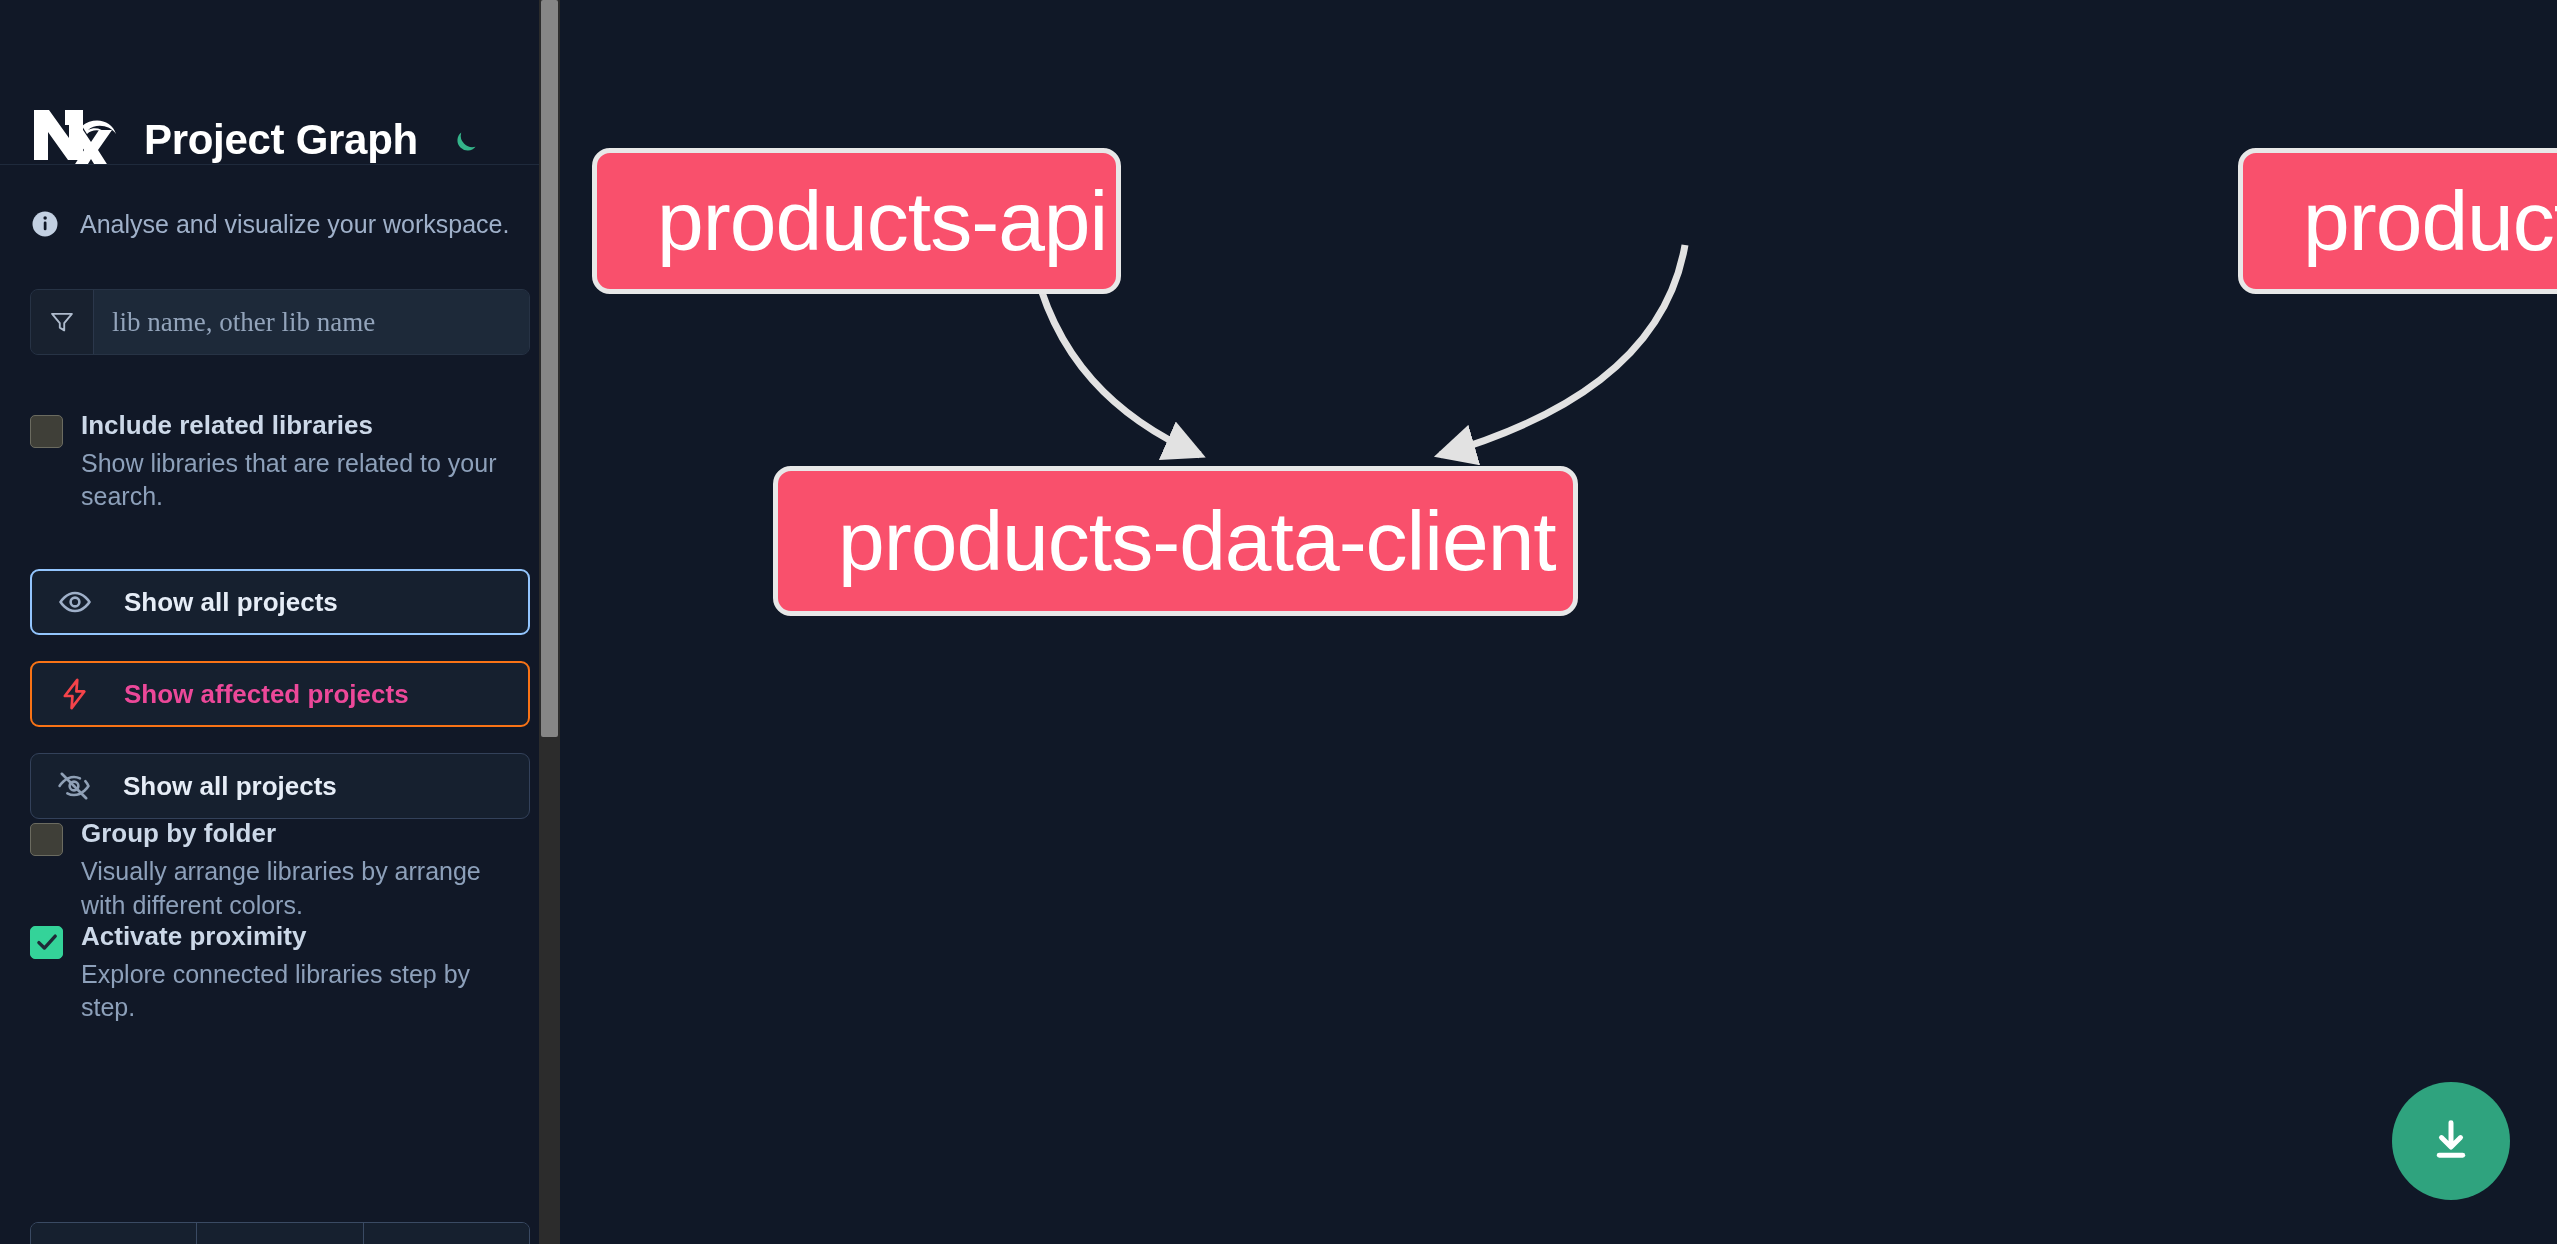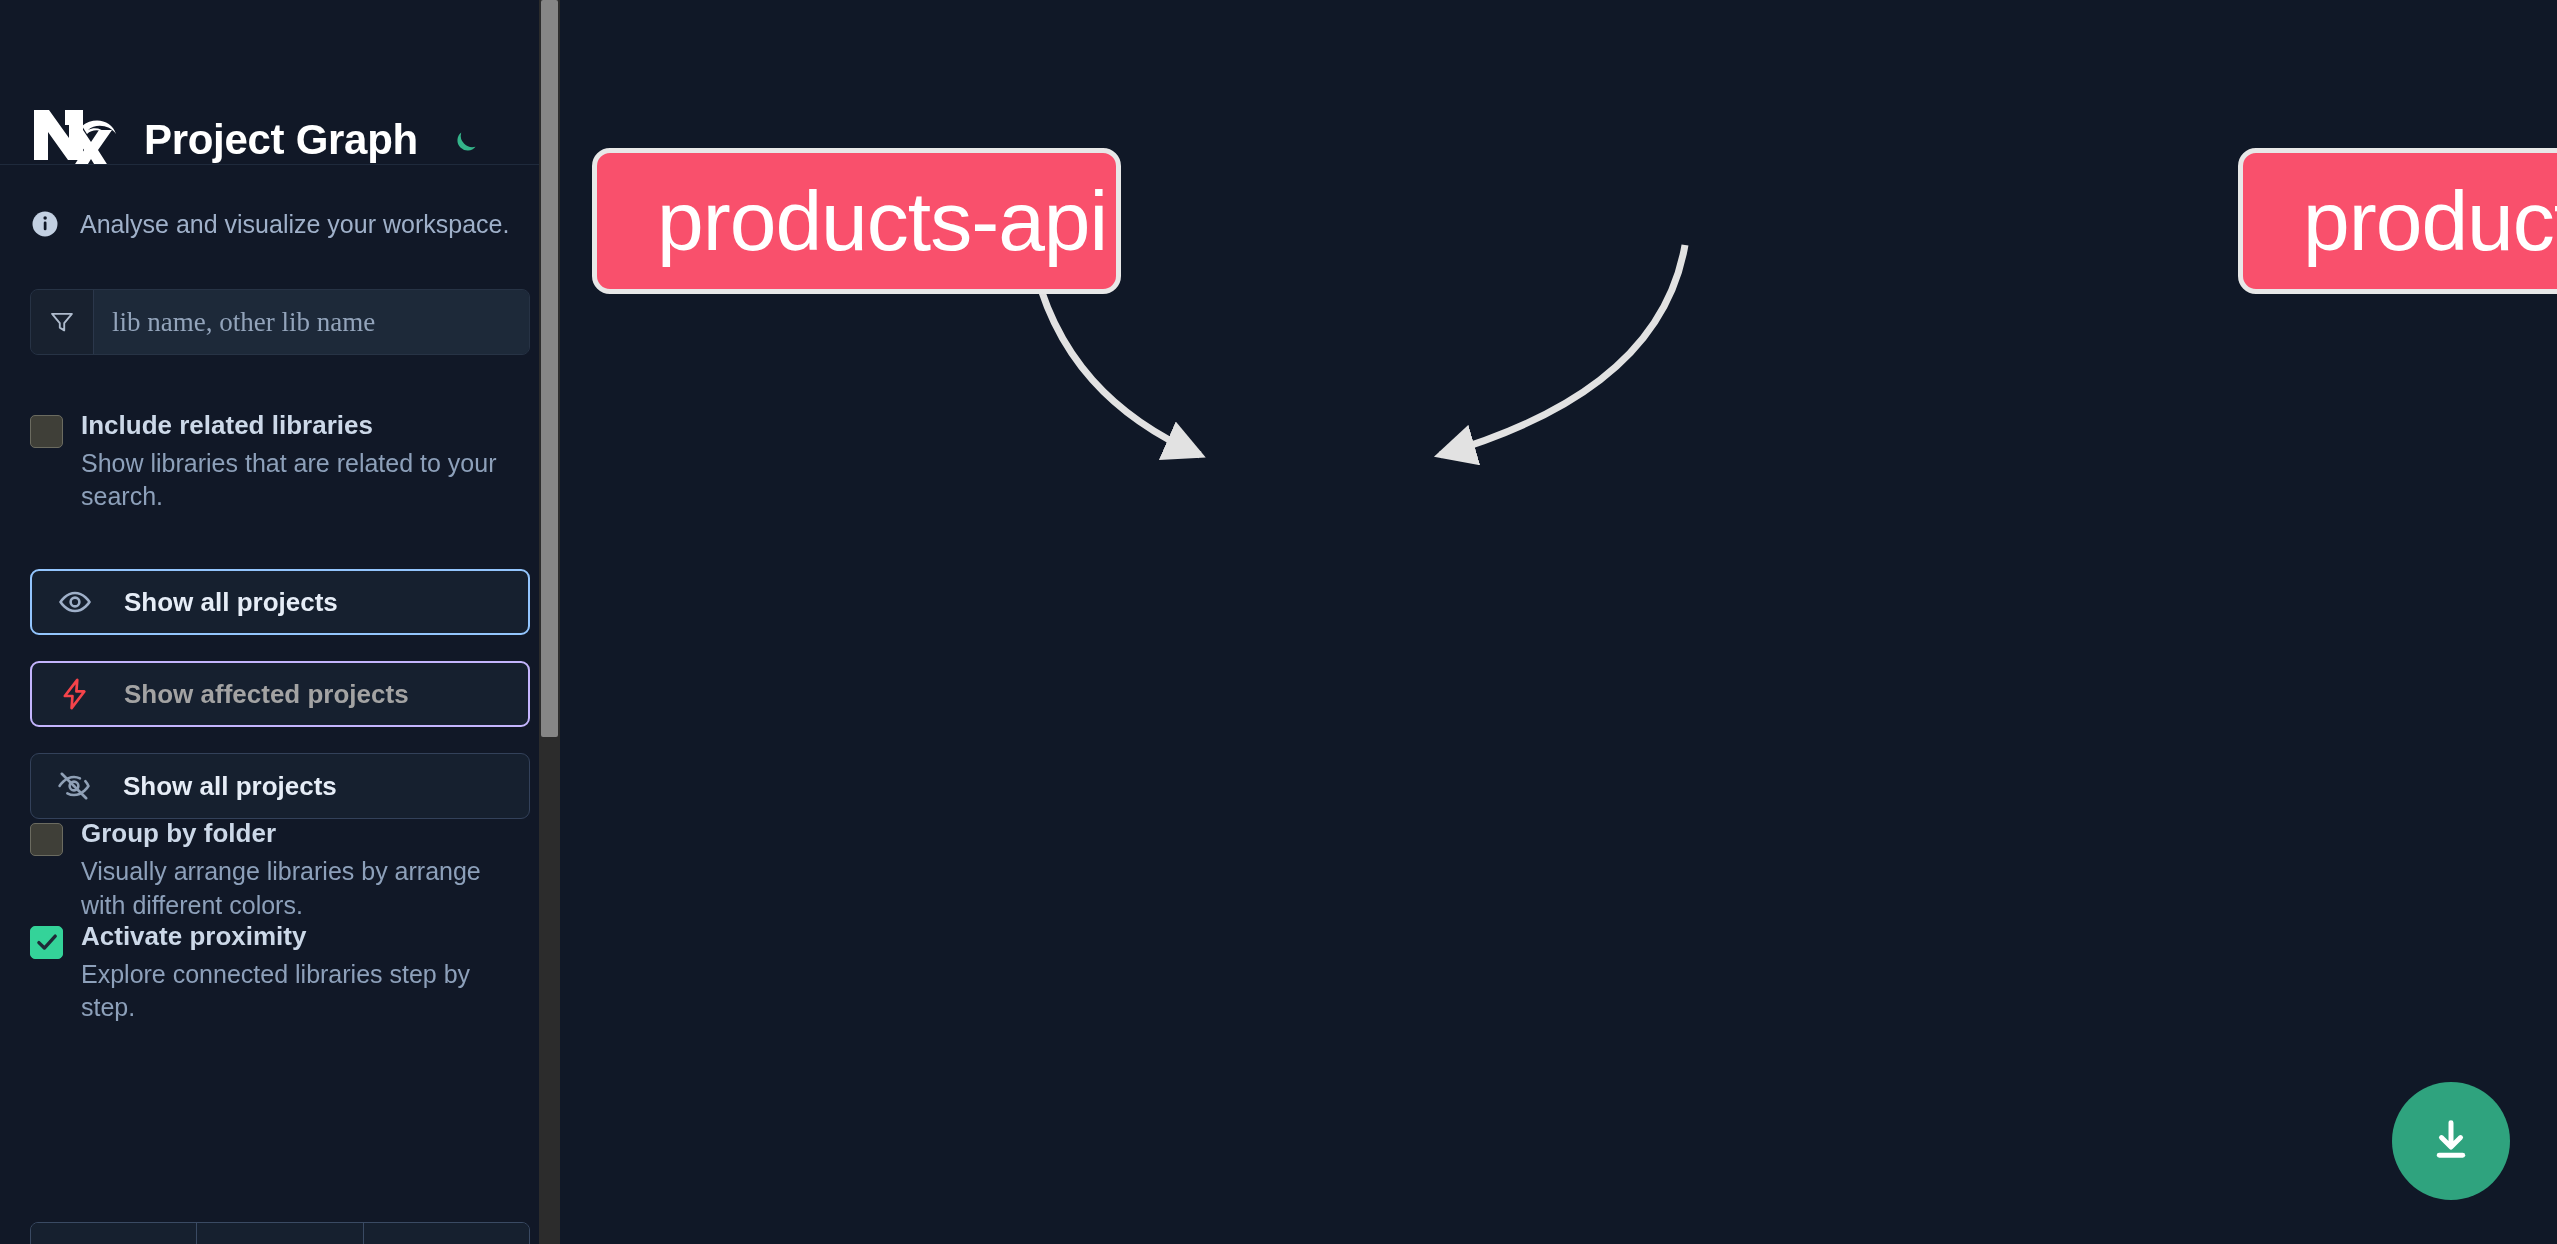--- a/index.html
+++ b/index.html
@@ -131,21 +131,21 @@
     padding:0 26px;
     border-radius:9px;
     background:#16202f;
     cursor:pointer;
     font-size:26px;
     font-weight:700;
   }
   .act-btn .ico { width:34px; height:34px; flex:0 0 34px; display:flex; align-items:center; }
 
   #btn-show-all      { border:2px solid #93c5fd; color:#e6edf7; }
-  #btn-show-affected { border:2px solid #c4b5fd; color:#a3a3a3; }
+  #btn-show-affected { border:2px solid #f97316; color:#ec4899; }
   #btn-hide-all      { border:1px solid #33415a; color:#e6edf7; }
 
   
   #segmented {
     position:absolute;
     left:30px; bottom:-40px;
     width:500px; height:62px;
     display:flex;
     border:1px solid #3a4a63;
     border-radius:8px;
@@ -344,20 +344,23 @@
     </svg>
 
     <div class="gnode" style="left:32px; top:148px; width:529px; height:146px;">
       <span class="gnode-label">products-api</span>
     </div>
 
     <div class="gnode" style="left:1678px; top:148px; width:504px; height:146px;">
       <span class="gnode-label">products-cli</span>
     </div>
 
+    <div class="gnode" style="left:213px; top:466px; width:805px; height:150px;">
+      <span class="gnode-label">products-data-client</span>
+    </div>
 
     <button id="fab-download">
       <svg viewBox="0 0 24 24" width="52" height="52">
         <path d="M12 3.6v10.6M7.6 10.4 12 14.8l4.4-4.4" fill="none" stroke="#ffffff" stroke-width="2.3" stroke-linecap="round" stroke-linejoin="round"></path>
         <line x1="6.6" y1="18.6" x2="17.4" y2="18.6" stroke="#ffffff" stroke-width="2.3" stroke-linecap="round"></line>
       </svg>
     </button>
   </main>
 </div>
 

